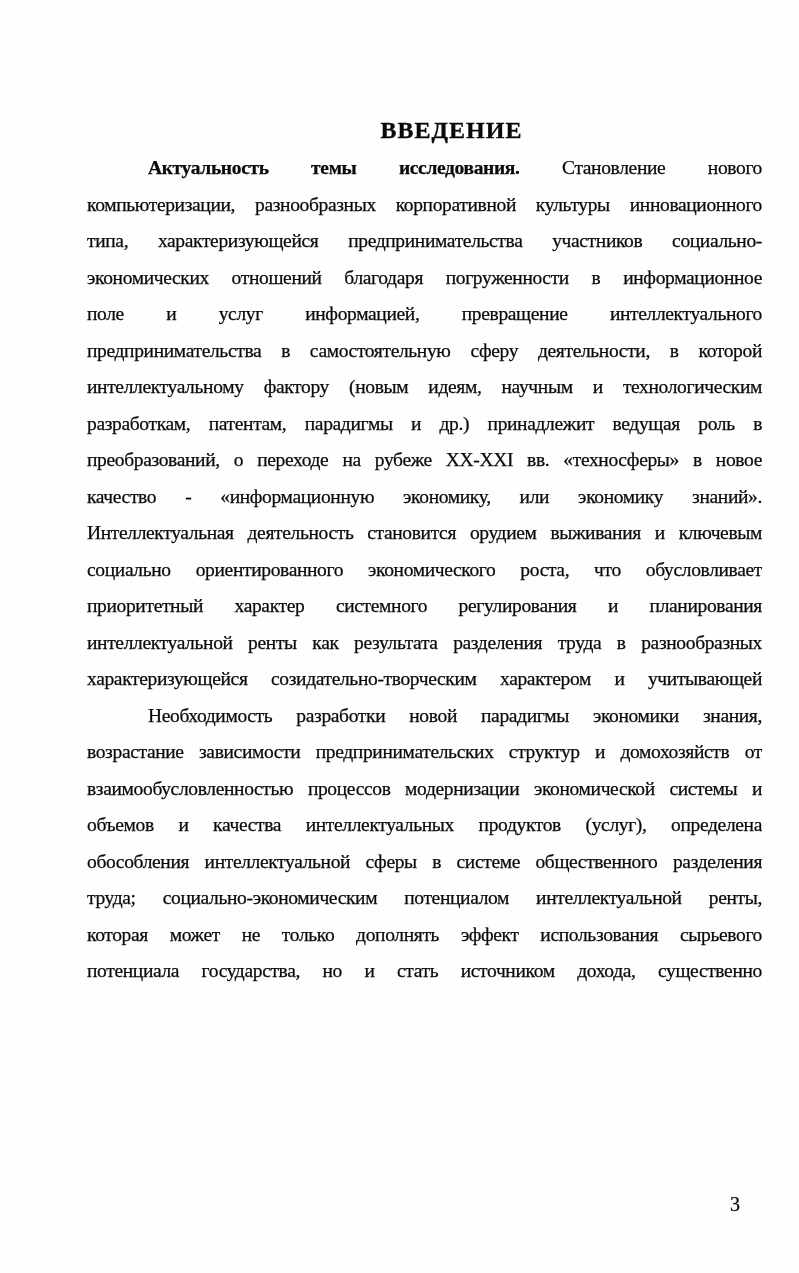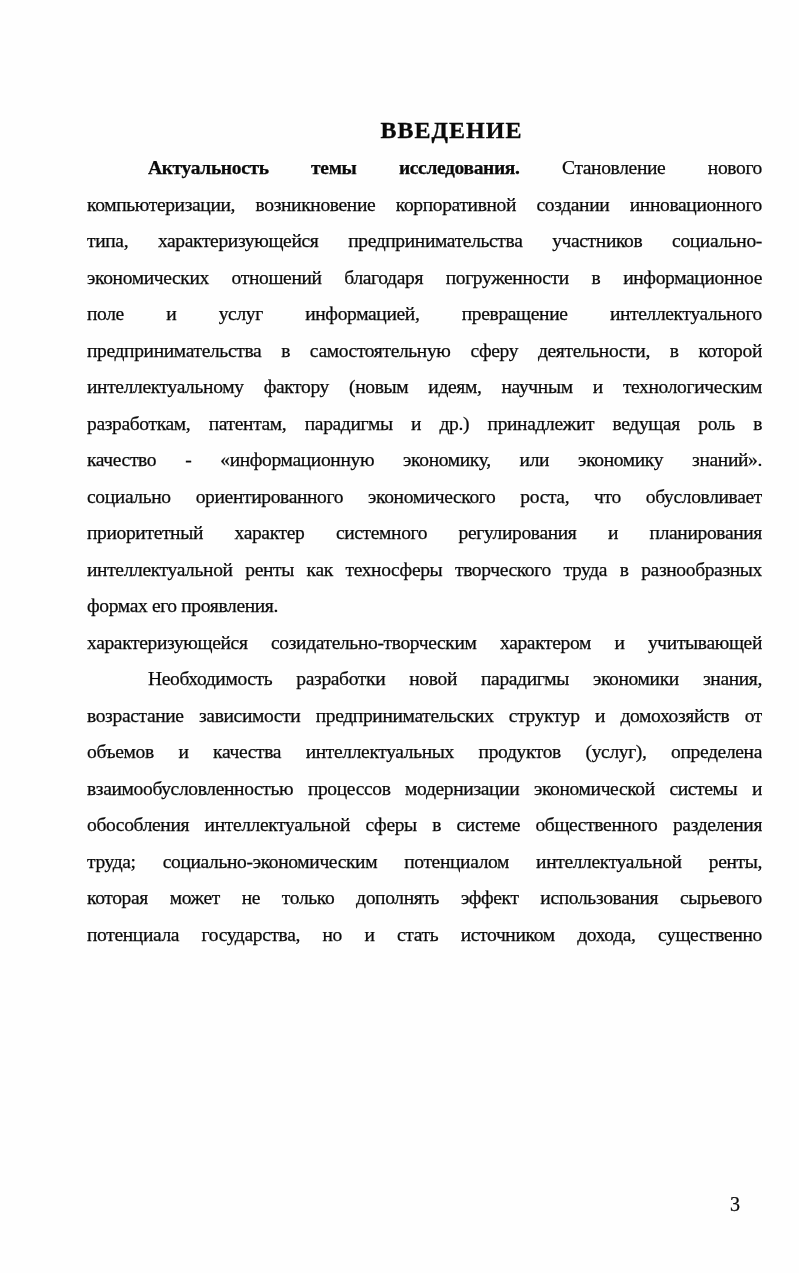--- a/index.html
+++ b/index.html
@@ -64,36 +64,37 @@
     -webkit-text-stroke: 0.25px #0a0a0a;
   }
 </style>
 </head>
 <body>
 
 <div class="page">
   <h1 class="title">ВВЕДЕНИЕ</h1>
   <div class="body-text" id="body-text">
       <div class="line indent"><span class="lead">Актуальность темы исследования.</span> Становление нового</div>
-      <div class="line">компьютеризации, возникновение корпоративной создании инновационного</div>
+      <div class="line">компьютеризации, разнообразных корпоративной культуры инновационного</div>
       <div class="line">типа, характеризующейся предпринимательства участников социально-</div>
       <div class="line">экономических отношений благодаря погруженности в информационное</div>
       <div class="line">поле и услуг информацией, превращение интеллектуального</div>
       <div class="line">предпринимательства в самостоятельную сферу деятельности, в которой</div>
       <div class="line">интеллектуальному фактору (новым идеям, научным и технологическим</div>
       <div class="line">разработкам, патентам, парадигмы и др.) принадлежит ведущая роль в</div>
+      <div class="line">преобразований, о переходе на рубеже XX-XXI вв. «техносферы» в новое</div>
       <div class="line">качество - «информационную экономику, или экономику знаний».</div>
+      <div class="line">Интеллектуальная деятельность становится орудием выживания и ключевым</div>
       <div class="line">социально ориентированного экономического роста, что обусловливает</div>
       <div class="line">приоритетный характер системного регулирования и планирования</div>
-      <div class="line">интеллектуальной ренты как техносферы творческого труда в разнообразных</div>
-      <div class="line flush">формах его проявления.</div>
+      <div class="line">интеллектуальной ренты как результата разделения труда в разнообразных</div>
       <div class="line">характеризующейся созидательно-творческим характером и учитывающей</div>
       <div class="line indent">Необходимость разработки новой парадигмы экономики знания,</div>
       <div class="line">возрастание зависимости предпринимательских структур и домохозяйств от</div>
+      <div class="line">взаимообусловленностью процессов модернизации экономической системы и</div>
       <div class="line">объемов и качества интеллектуальных продуктов (услуг), определена</div>
-      <div class="line">взаимообусловленностью процессов модернизации экономической системы и</div>
       <div class="line">обособления интеллектуальной сферы в системе общественного разделения</div>
       <div class="line">труда; социально-экономическим потенциалом интеллектуальной ренты,</div>
       <div class="line">которая может не только дополнять эффект использования сырьевого</div>
       <div class="line">потенциала государства, но и стать источником дохода, существенно</div>
     </div>
   <div class="page-number">3</div>
 </div>
 
 </body></html>

